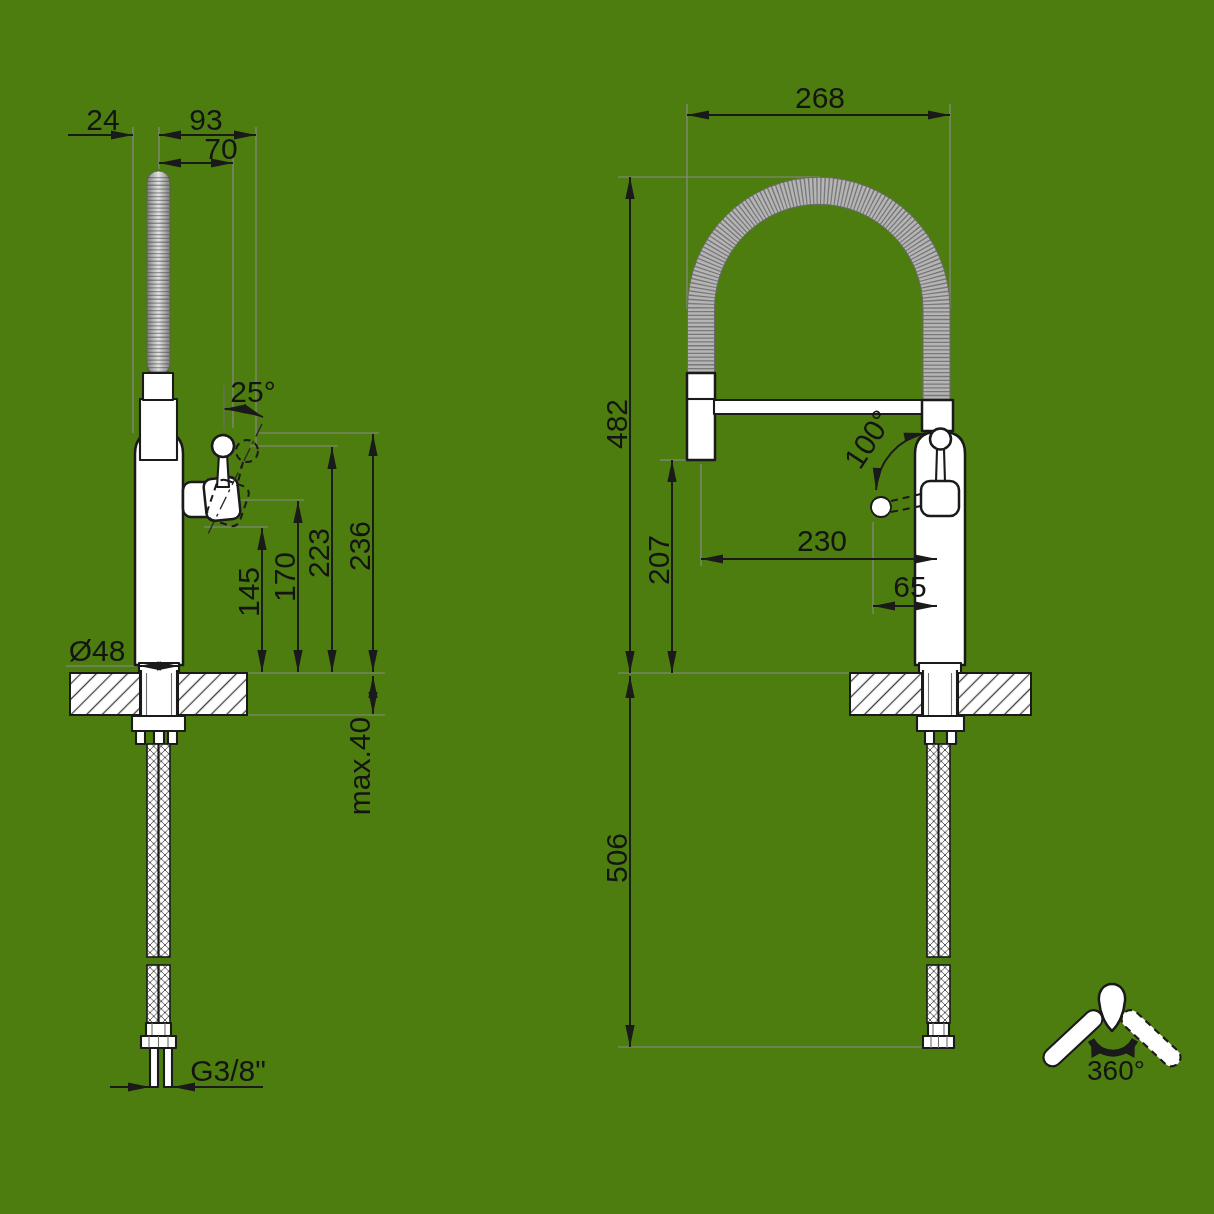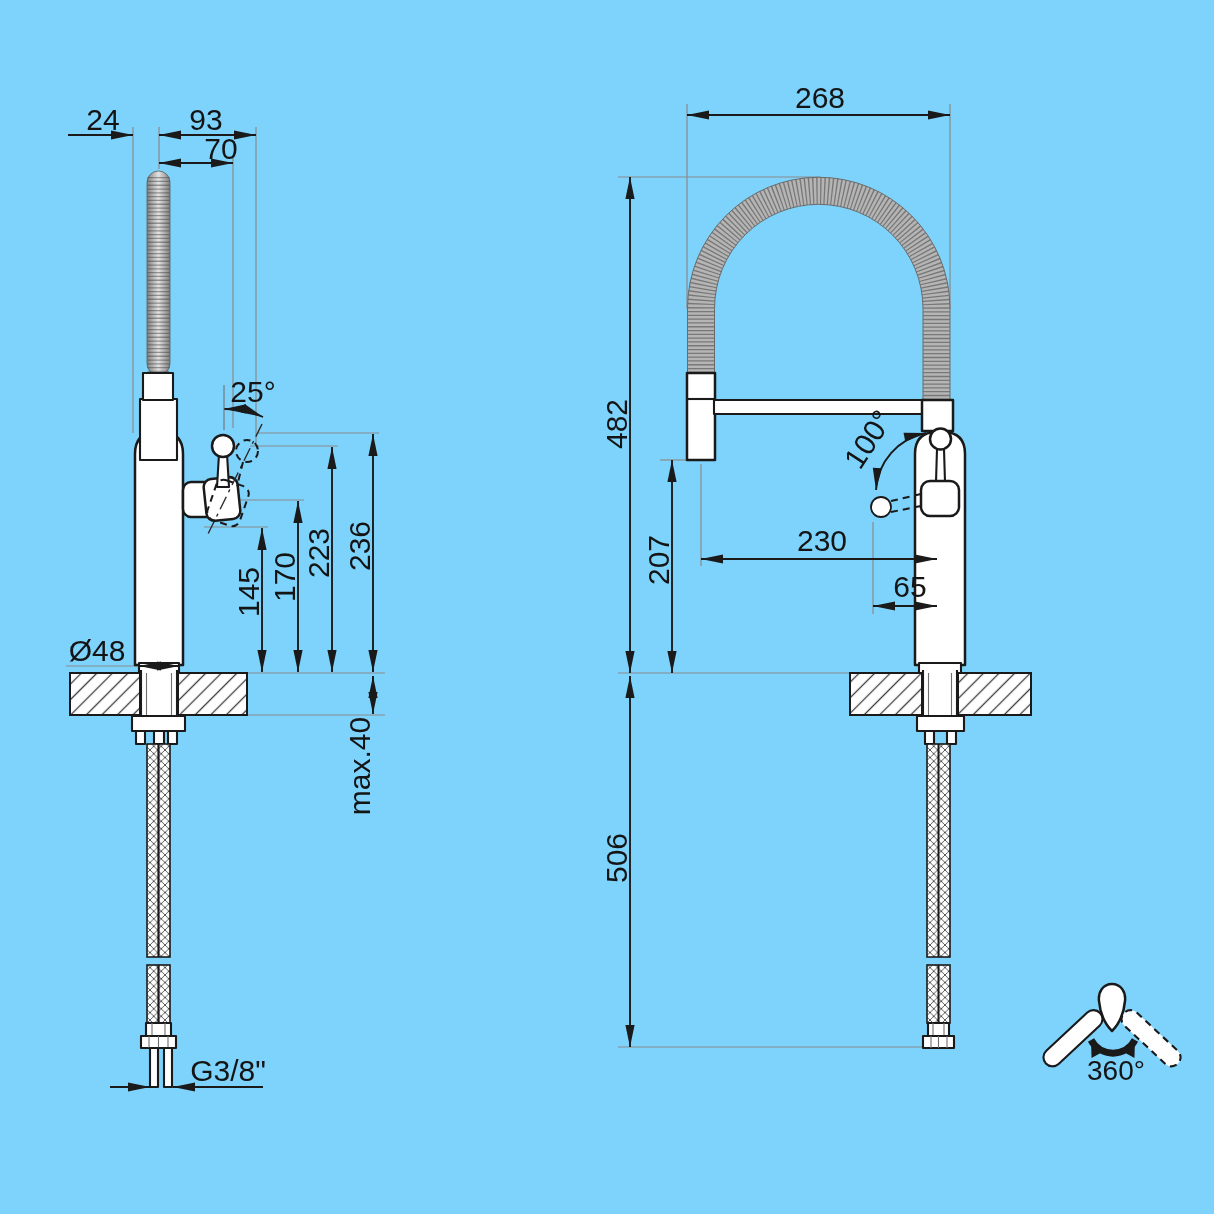--- a/index.html
+++ b/index.html
@@ -1,16 +1,16 @@
 <!DOCTYPE html>
 <html><head>
 <meta charset="utf-8">
 <style>
   html,body{margin:0;padding:0;background:#ffffff;}
-  .wrap{width:1214px;height:1214px;background:#7dd3fc;}
+  .wrap{width:1214px;height:1214px;background:#4d7c0f;}
   svg{display:block;}
   .ol  {fill:#fff;stroke:#1a1a1a;stroke-width:2.5;stroke-linejoin:round;}
   .ol2 {fill:#fff;stroke:#1a1a1a;stroke-width:2.1;stroke-linejoin:round;}
   .ln  {fill:none;stroke:#1a1a1a;stroke-width:2.1;}
   .thin{fill:none;stroke:#6f6f6f;stroke-width:1.1;}
   .ext {fill:none;stroke:#8a8a8a;stroke-width:1.2;}
   .dim {fill:none;stroke:#1a1a1a;stroke-width:1.9;}
   .dsh {fill:none;stroke:#1a1a1a;stroke-width:2;stroke-dasharray:7 5;}
   .ddot{fill:none;stroke:#2a2a2a;stroke-width:1.4;stroke-dasharray:14 5 3 5;}
   .txt {font-family:"Liberation Sans",sans-serif;font-size:30px;fill:#141414;text-anchor:middle;}

